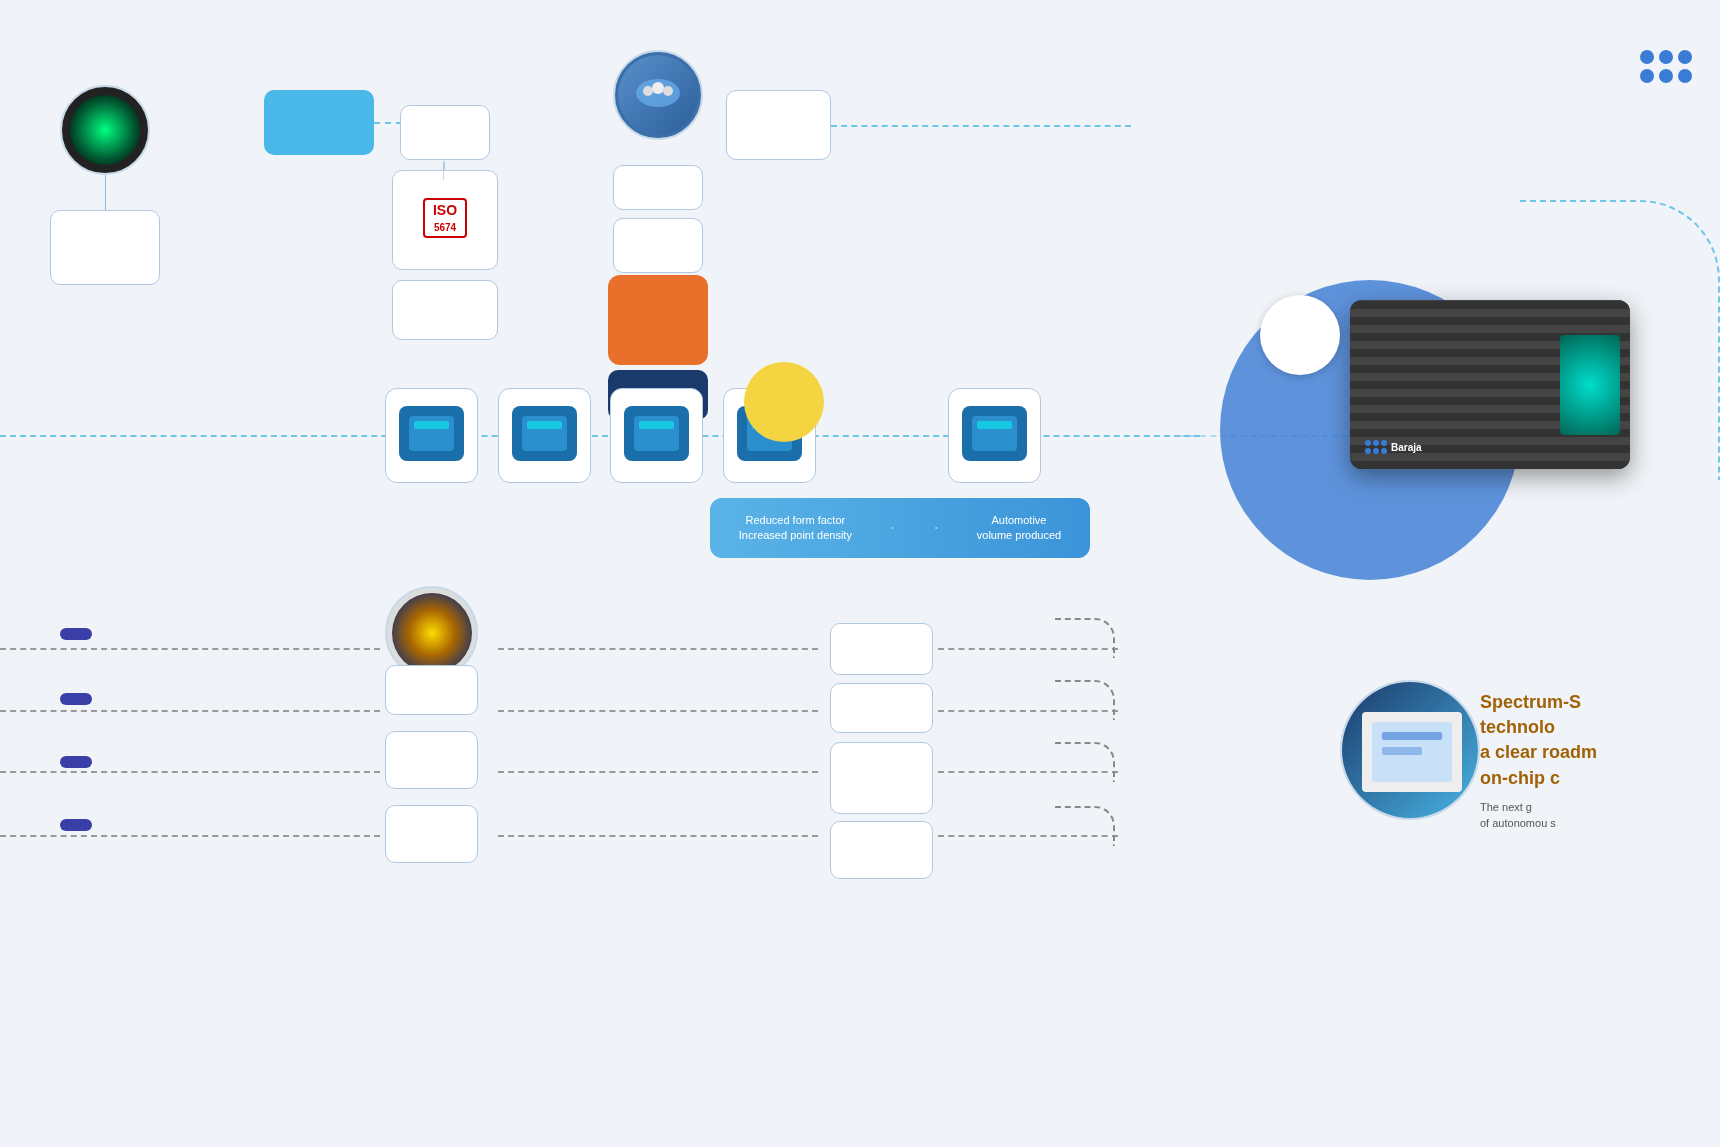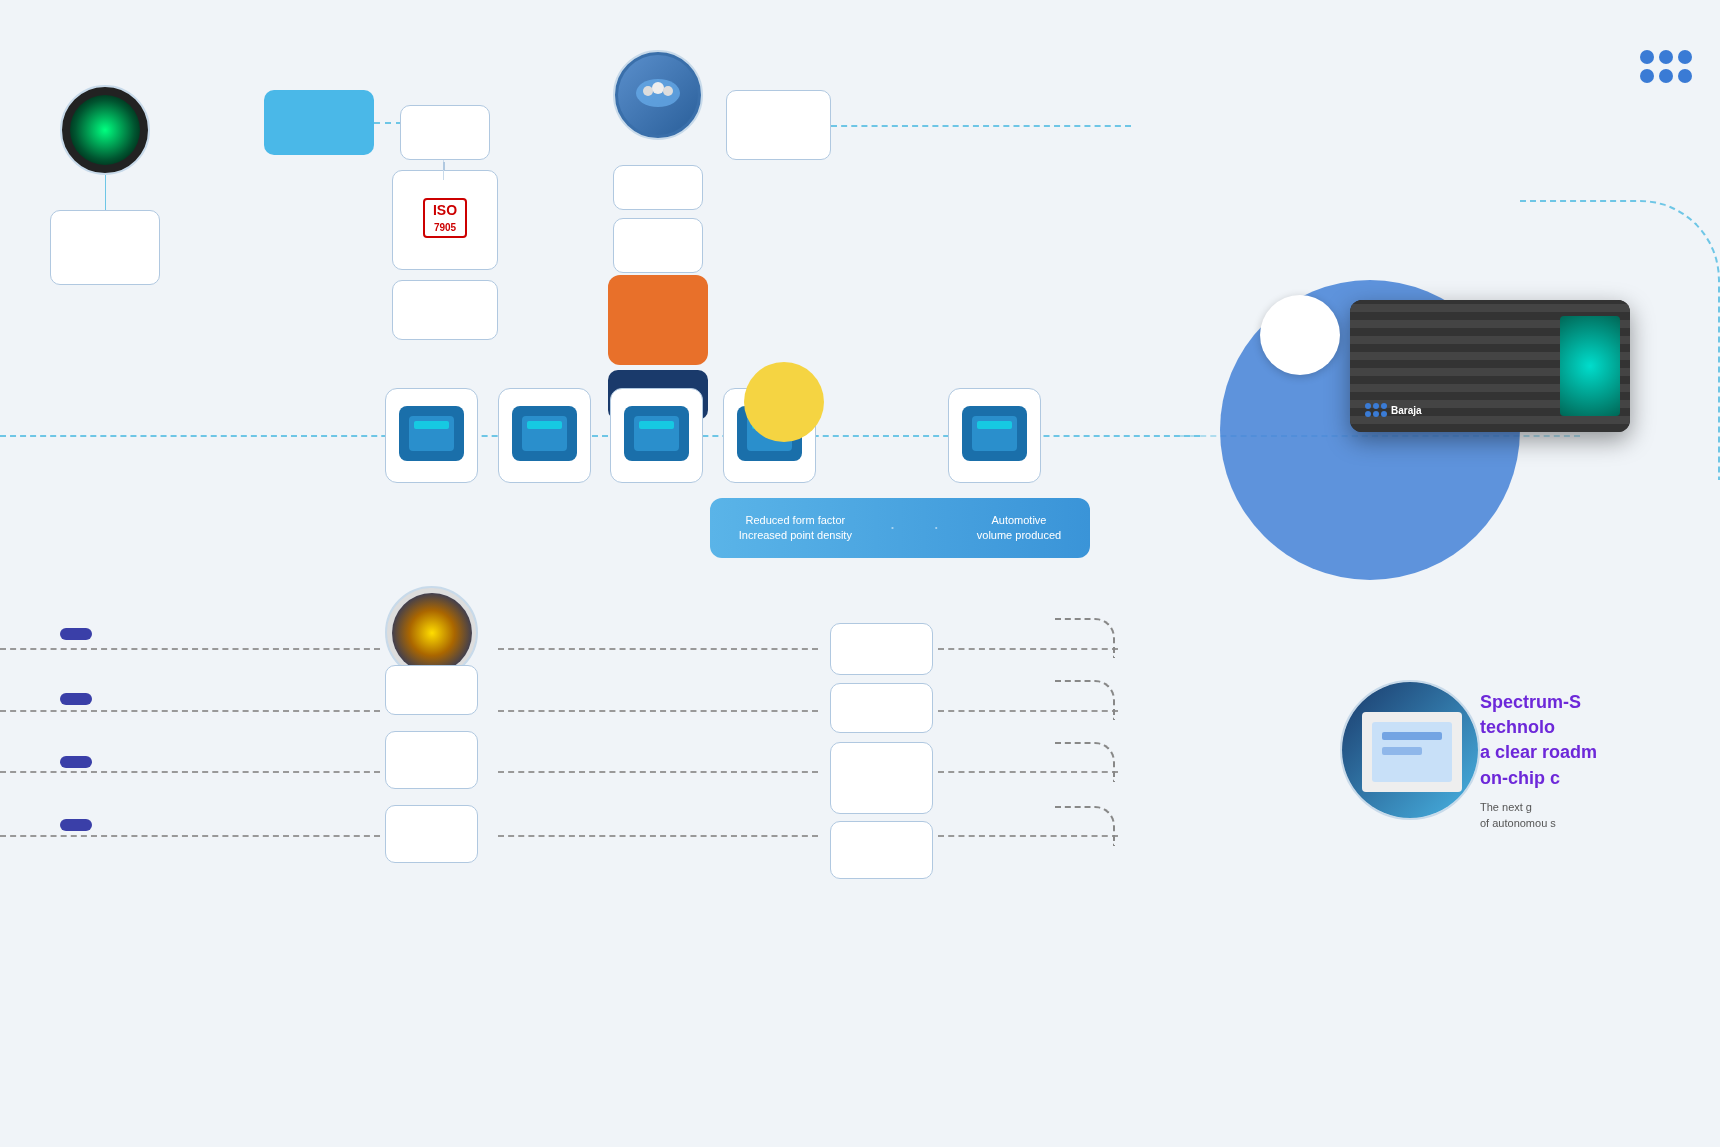--- a/index.html
+++ b/index.html
@@ -63,21 +63,21 @@
 
 <div style="position:absolute;left:105px;top:175px;width:1px;height:35px;background:#6ec6e6;"></div>
 
 <div style="position:absolute;left:264px;top:90px;width:110px;height:65px;background:#4ab8e8;border-radius:10px;display:flex;align-items:center;justify-content:center;text-align:center;font-size:12px;color:white;font-weight:bold;line-height:1.3;padding:8px;"></div>
 
 <div style="position:absolute;top:122px;left:374px;width:28px;height:2px;border-top:2px dashed #6ec6e6;"></div>
 
 <div style="position:absolute;left:400px;top:105px;width:90px;height:55px;border:1.5px solid #b0c8e0;border-radius:10px;background:white;display:flex;align-items:center;justify-content:center;font-size:13px;color:#333;"></div>
 
 <div style="position:absolute;left:392px;top:170px;width:106px;height:100px;border:1.5px solid #b0c8e0;border-radius:10px;background:white;display:flex;flex-direction:column;align-items:center;justify-content:center;text-align:center;padding:8px;">
-  <div style="border:2px solid #c00;border-radius:4px;padding:2px 8px;color:#c00;font-size:14px;font-weight:bold;margin-bottom:4px;">ISO<br><span style="font-size:10px;">7905</span></div>
+  <div style="border:2px solid #c00;border-radius:4px;padding:2px 8px;color:#c00;font-size:14px;font-weight:bold;margin-bottom:4px;">ISO<br><span style="font-size:10px;">5674</span></div>
   <div style="font-size:11px;color:#333;line-height:1.3;"></div>
 </div>
 
 <div style="position:absolute;left:392px;top:280px;width:106px;height:60px;border:1.5px solid #b0c8e0;border-radius:10px;background:white;display:flex;align-items:center;justify-content:center;text-align:center;font-size:12px;color:#333;line-height:1.3;padding:6px;"></div>
 
 <div style="position:absolute;left:613px;top:50px;width:90px;height:90px;border-radius:50%;border:2px solid #c8daea;background:#3a6faa;overflow:hidden;display:flex;align-items:center;justify-content:center;">
   <div style="width:80px;height:80px;border-radius:50%;background:linear-gradient(135deg,#5a8fcc,#2a5f9a);display:flex;align-items:center;justify-content:center;">
     <svg width="50" height="40" viewBox="0 0 50 40">
       <ellipse cx="25" cy="18" rx="22" ry="14" fill="#6aafee" opacity="0.7"></ellipse>
       <circle cx="15" cy="16" r="5" fill="#ddd"></circle>
@@ -155,21 +155,21 @@
 <div style="position:absolute;left:710px;top:498px;width:380px;height:60px;background:linear-gradient(90deg,#5ab4e8,#3a94d8);border-radius:12px;display:flex;align-items:center;justify-content:space-around;color:white;font-size:11px;text-align:center;padding:10px;line-height:1.4;">
   <div>Reduced form factor<br>Increased point density</div>
   <div style="color:rgba(255,255,255,0.5);font-size:18px;">·</div>
   <div style="color:rgba(255,255,255,0.5);font-size:18px;">·</div>
   <div>Automotive<br>volume produced</div>
 </div>
 
 <div style="position:absolute;right:200px;top:280px;width:300px;height:300px;border-radius:50%;background:#3a7bd5;opacity:0.8;"></div>
 
 <div style="position:absolute;right:50px;top:300px;width:320px;height:240px;">
-  <div style="width:280px;height:132px;background:#222;border-radius:12px;position:relative;overflow:hidden;box-shadow:0 8px 24px rgba(0,0,0,0.4);">
+  <div style="width:280px;height:169px;background:#222;border-radius:12px;position:relative;overflow:hidden;box-shadow:0 8px 24px rgba(0,0,0,0.4);">
 
     <div style="position:absolute;top:0;left:0;right:0;bottom:0;background:repeating-linear-gradient(0deg,#333 0,#333 8px,#444 8px,#444 16px);"></div>
 
     <div style="position:absolute;right:10px;top:50%;transform:translateY(-50%);width:60px;height:100px;background:radial-gradient(circle,#00ddcc,#006655);border-radius:4px;"></div>
 
     <div style="position:absolute;left:15px;bottom:15px;display:flex;align-items:center;">
       <div style="display:grid;grid-template-columns:repeat(3,6px);gap:2px;margin-right:4px;">
         <div style="width:6px;height:6px;border-radius:50%;background:#3a7bd5;"></div>
         <div style="width:6px;height:6px;border-radius:50%;background:#3a7bd5;"></div>
         <div style="width:6px;height:6px;border-radius:50%;background:#3a7bd5;"></div>
@@ -215,20 +215,20 @@
       <svg width="90" height="70" viewBox="0 0 90 70">
         <rect x="5" y="5" width="80" height="60" rx="3" fill="#c8e0f8"></rect>
         <rect x="15" y="15" width="60" height="8" rx="2" fill="#3a7bd5" opacity="0.6"></rect>
         <rect x="15" y="30" width="40" height="8" rx="2" fill="#3a7bd5" opacity="0.4"></rect>
       </svg>
     </div>
   </div>
 </div>
 
 <div style="position:absolute;right:20px;top:690px;width:220px;">
-  <div style="font-size:18px;font-weight:bold;color:#6d28d9;line-height:1.4;">Spectrum-S<br>technolo<br>a clear roadm<br>on-chip c</div>
+  <div style="font-size:18px;font-weight:bold;color:#a16207;line-height:1.4;">Spectrum-S<br>technolo<br>a clear roadm<br>on-chip c</div>
   <div style="font-size:11px;color:#555;margin-top:8px;line-height:1.5;">The next g<br>of autonomou s</div>
 </div>
 
 <div style="position:absolute;left:443px;top:160px;width:1px;height:20px;background:#c8daea;"></div>
 <div style="position:absolute;left:443px;top:162px;width:2px;height:8px;background:#b0c8e0;"></div>
 
 <div style="position:absolute;top:200px;right:0;width:200px;height:280px;border-top:2px dashed #6ec6e6;border-right:2px dashed #6ec6e6;border-radius:0 80px 0 0;"></div>
 
 </body></html>

